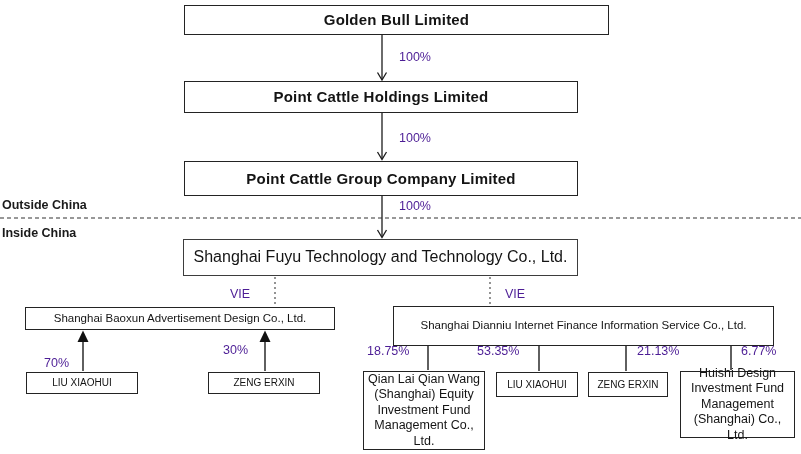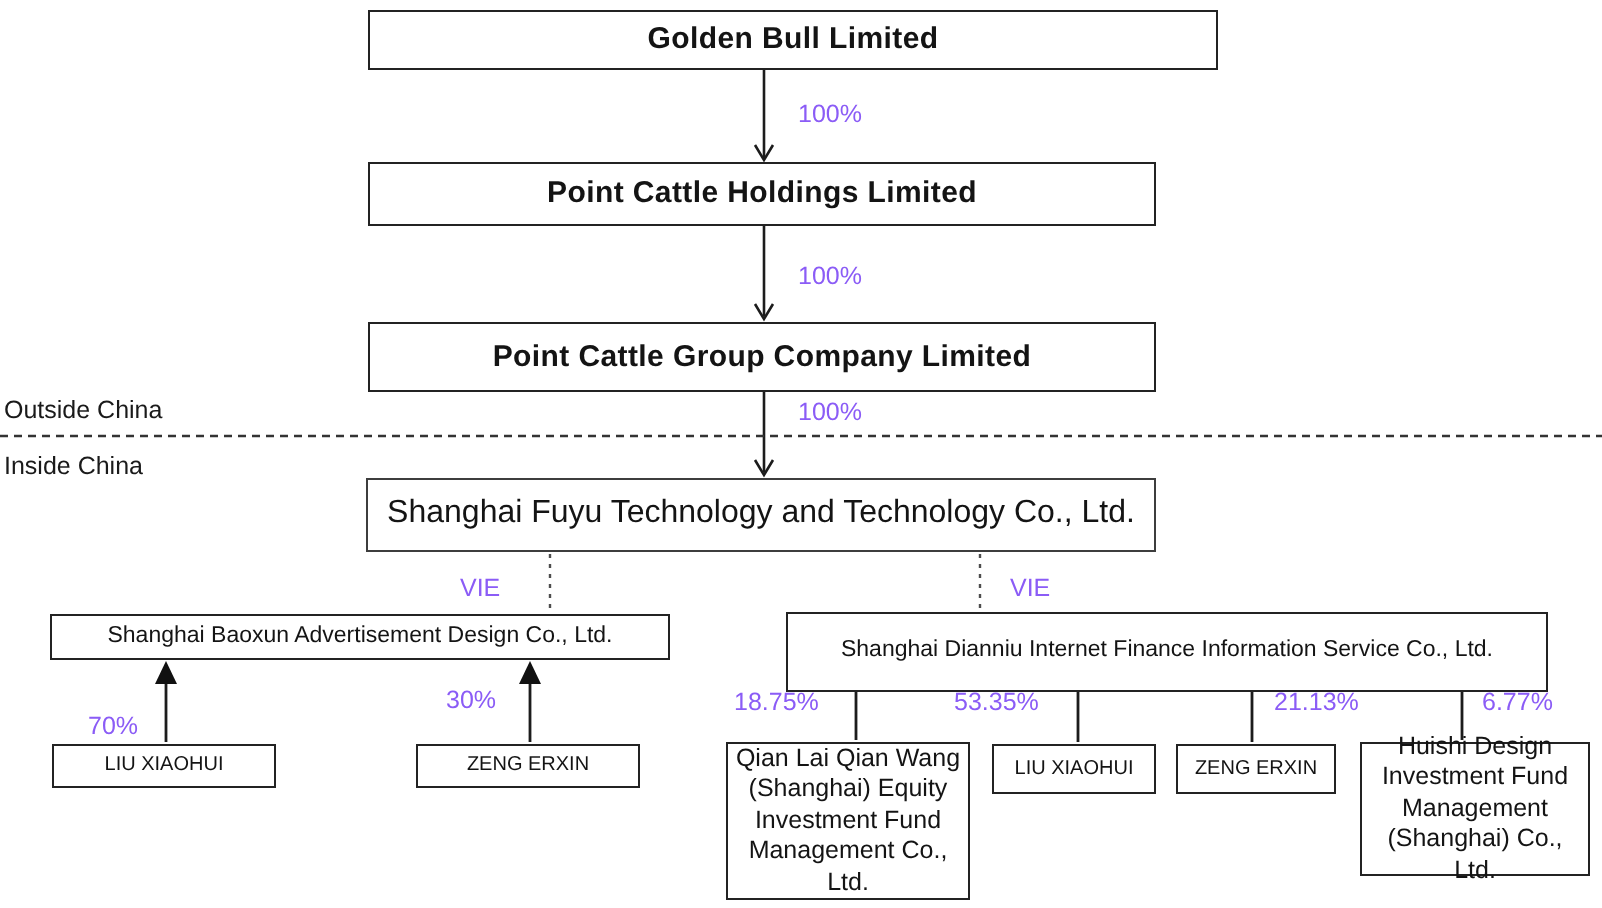--- a/index.html
+++ b/index.html
@@ -29,28 +29,29 @@
   .node.owner  { font-size: 10px; white-space: nowrap; }
   .node.multiline {
     font-size: 12.5px;
     white-space: pre-line;
     line-height: 15.5px;
     padding: 2px 1px;
   }
   .edge-label {
     position: absolute;
     font-size: 12.5px;
-    color: #8b5cf6;
+    color: #4c1d95;
     white-space: nowrap;
   }
   .region-label {
     position: absolute;
     font-size: 12.5px;
     color: #1a1a1a;
     white-space: nowrap;
+    font-weight: bold;
   }
   #connectors {
     position: absolute;
     top: 0; left: 0;
     width: 801px; height: 454px;
     pointer-events: none;
   }
 </style>
 </head>
 <body>

